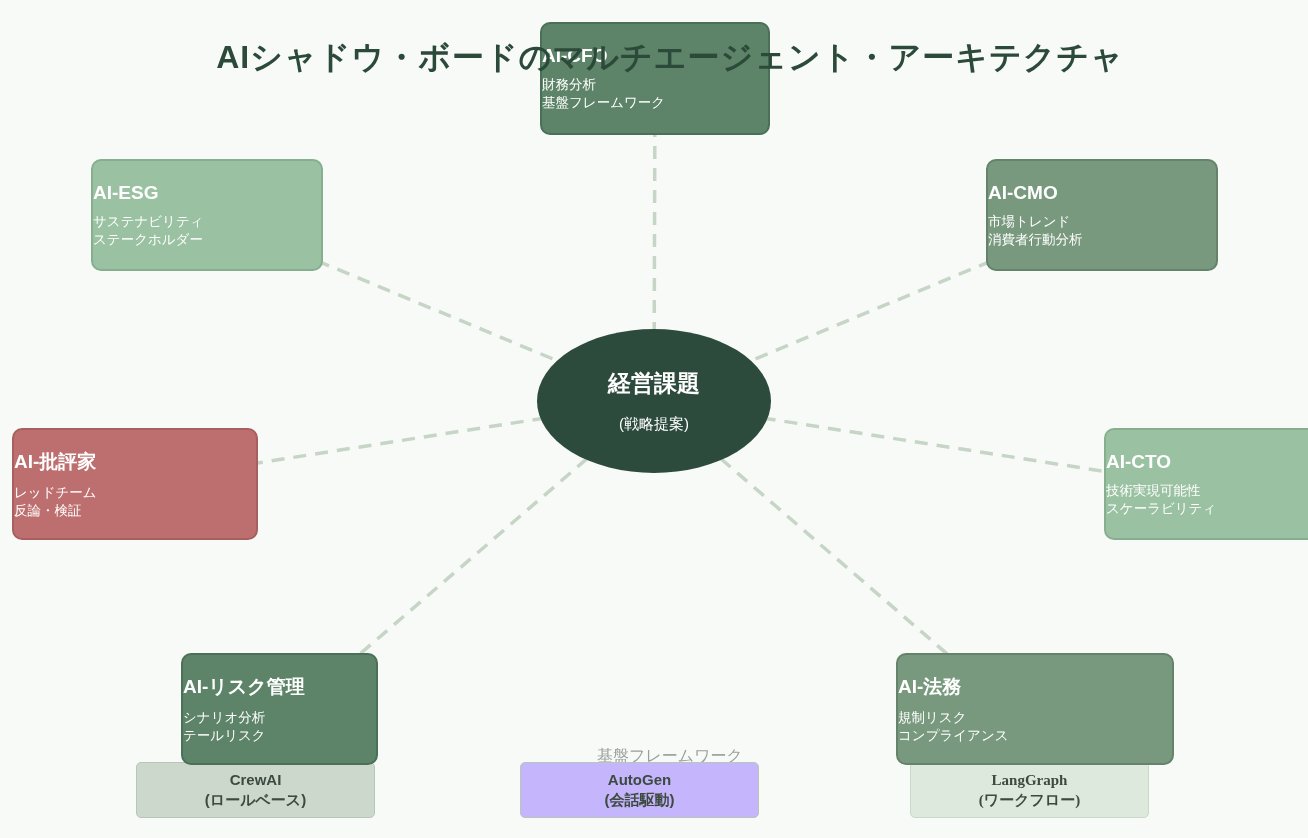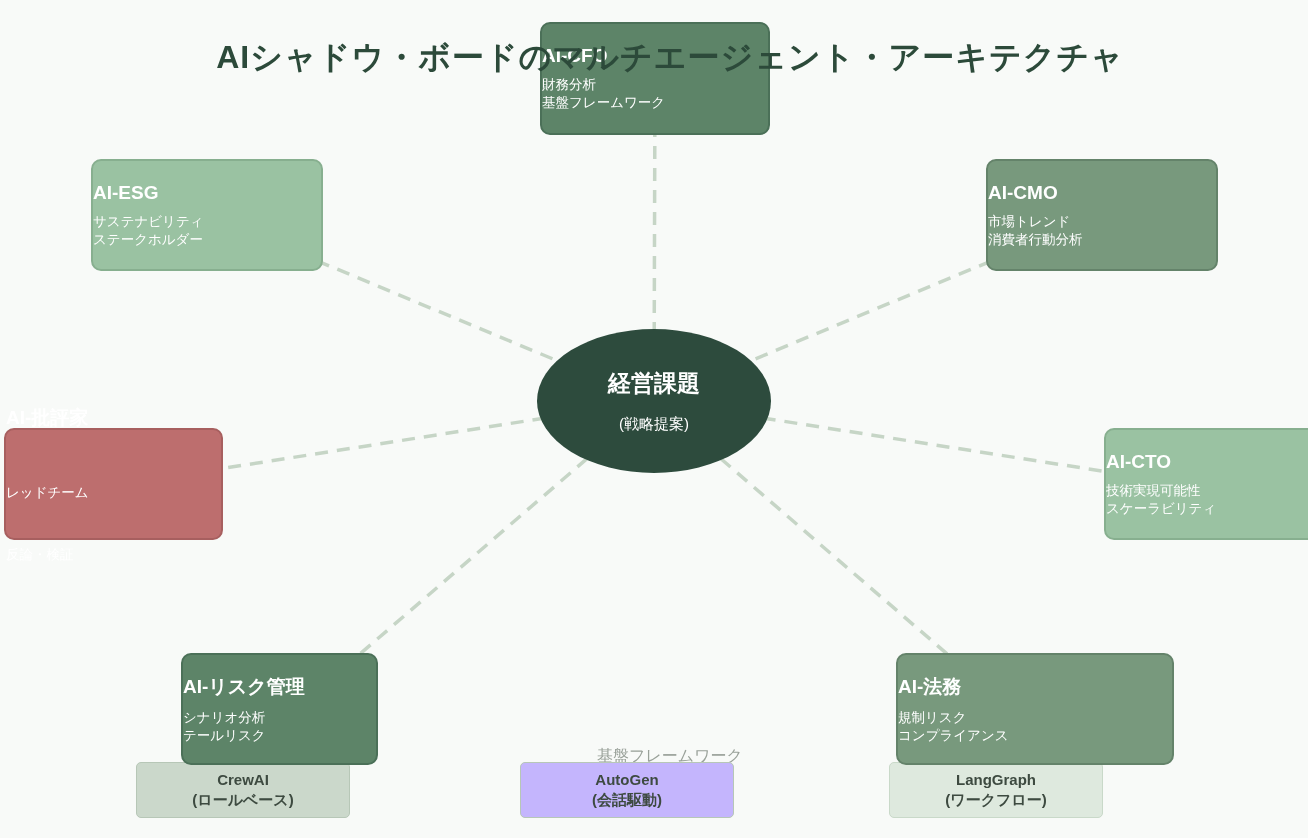--- a/index.html
+++ b/index.html
@@ -34,39 +34,39 @@
     position:absolute;z-index:2;border-radius:10px;
     display:flex;flex-direction:column;align-items:flex-start;justify-content:center;
     color:#ffffff;text-align:center;box-sizing:border-box;
     border:2px solid rgba(0,0,0,0.14);
   }
   .agent-name{font-size:19px;font-weight:bold;margin-bottom:9px;}
   .agent-line{font-size:13.5px;line-height:1.3;}
   .agent-cfo   {left:540px;top:22px; width:230px;height:113px;border-color:#4b7058;}
   .agent-esg   {left:91px; top:159px;width:232px;height:112px;border-color:#87af8f;}
   .agent-cmo   {left:986px;top:159px;width:232px;height:112px;border-color:#64836a;}
-  .agent-critic{left:4px; top:428px;width:219px;height:112px;border-color:#a75f5f;gap:44px;}
+  .agent-critic{left:12px; top:428px;width:246px;height:112px;border-color:#a75f5f;}
   .agent-cto   {left:1104px;top:428px;width:218px;height:112px;border-color:#87af8f;}
   .agent-risk  {left:181px;top:653px;width:197px;height:112px;border-color:#4b7058;}
   .agent-legal {left:896px;top:653px;width:278px;height:112px;border-color:#64836a;}
 
   
   .fw-label{
     position:absolute;left:0;top:746px;width:100%;text-align:center;
     font-size:16px;color:#99a199;z-index:0;
   }
   .fw-box{
-    position:absolute;top:762px;width:214px;height:56px;z-index:1;
+    position:absolute;top:762px;width:239px;height:56px;z-index:1;
     border-radius:5px;border:1px solid #b7c7b7;box-sizing:border-box;
     display:flex;flex-direction:column;align-items:center;justify-content:center;
     color:#3d4a40;font-weight:bold;font-size:15px;line-height:1.35;text-align:center;
   }
   .fw-crewai{left:136px;}
   .fw-autogen{left:520px;}
-  .fw-langgraph{left:889px;border-color:#c9d9c9;}
+  .fw-langgraph{left:910px;border-color:#c9d9c9;font-family:Liberation Serif, serif;}
 </style>
 </head>
 <body>
 
 <div id="canvas">
 
   <svg id="connectors" width="1308" height="838">
     <g stroke="#c6d5c6" stroke-width="3.5" stroke-dasharray="13 9" fill="none">
       <line x1="654" y1="401" x2="655" y2="78"></line>
       <line x1="654" y1="401" x2="207" y2="215"></line>

